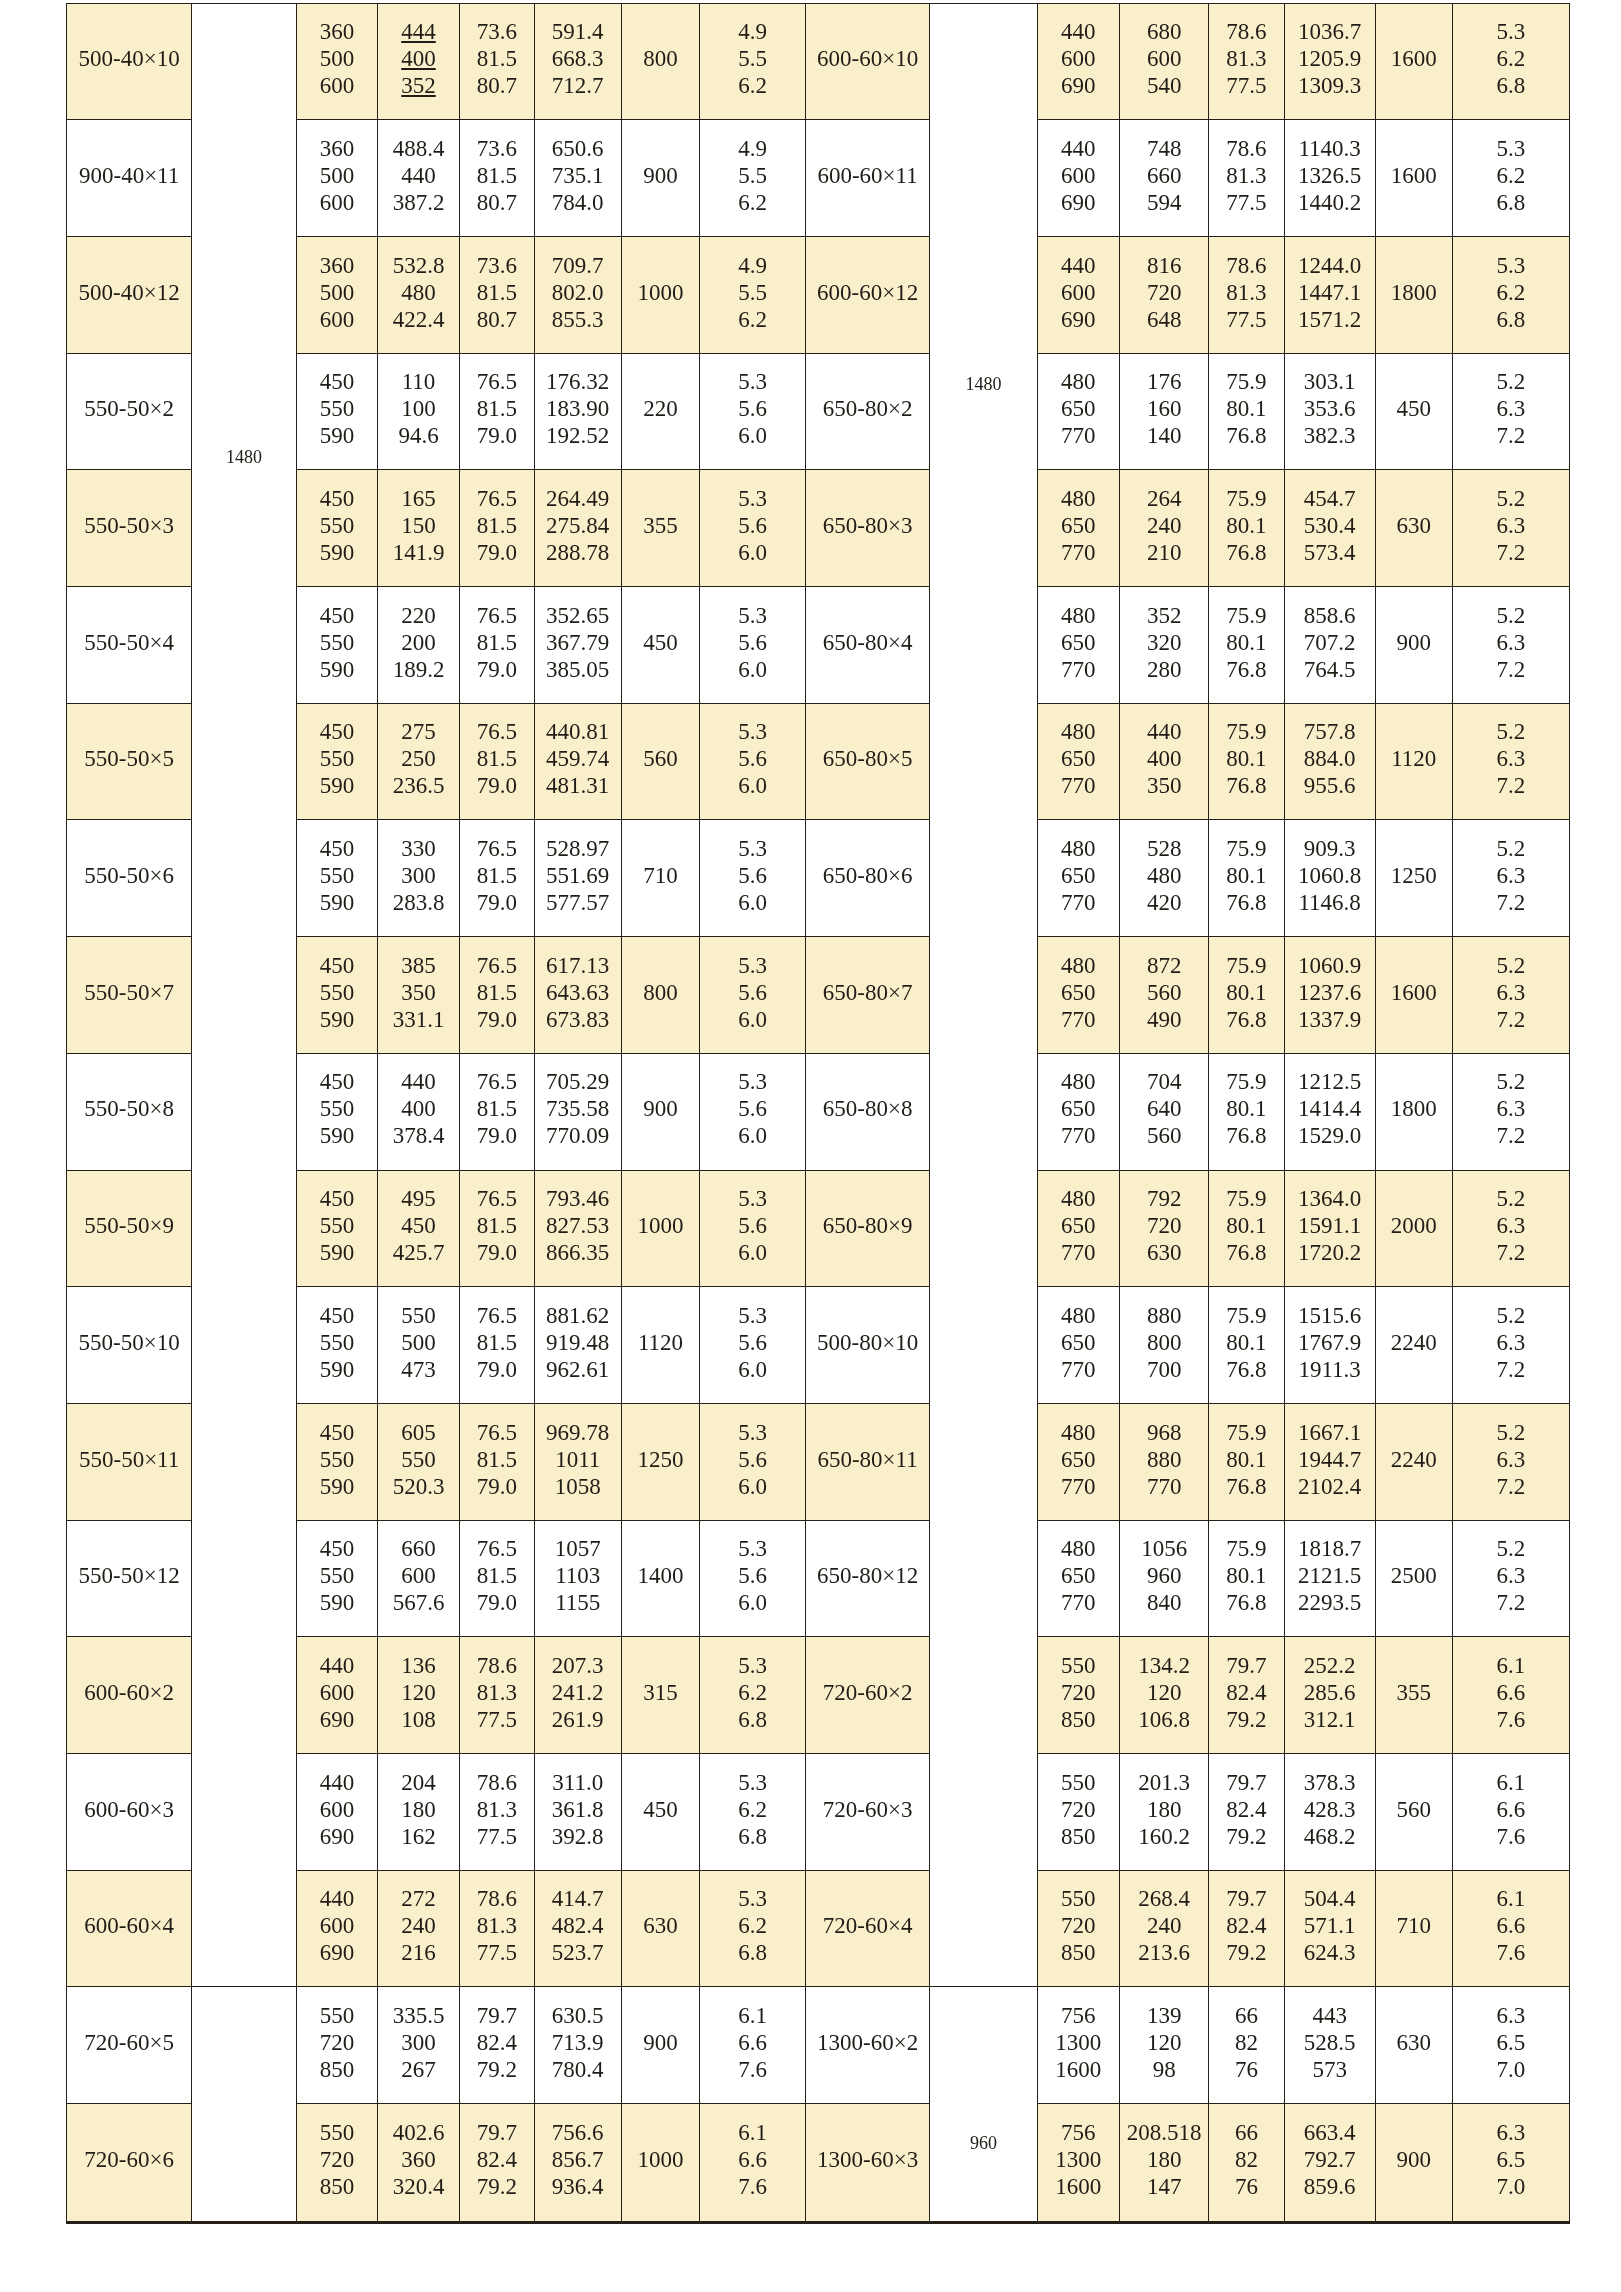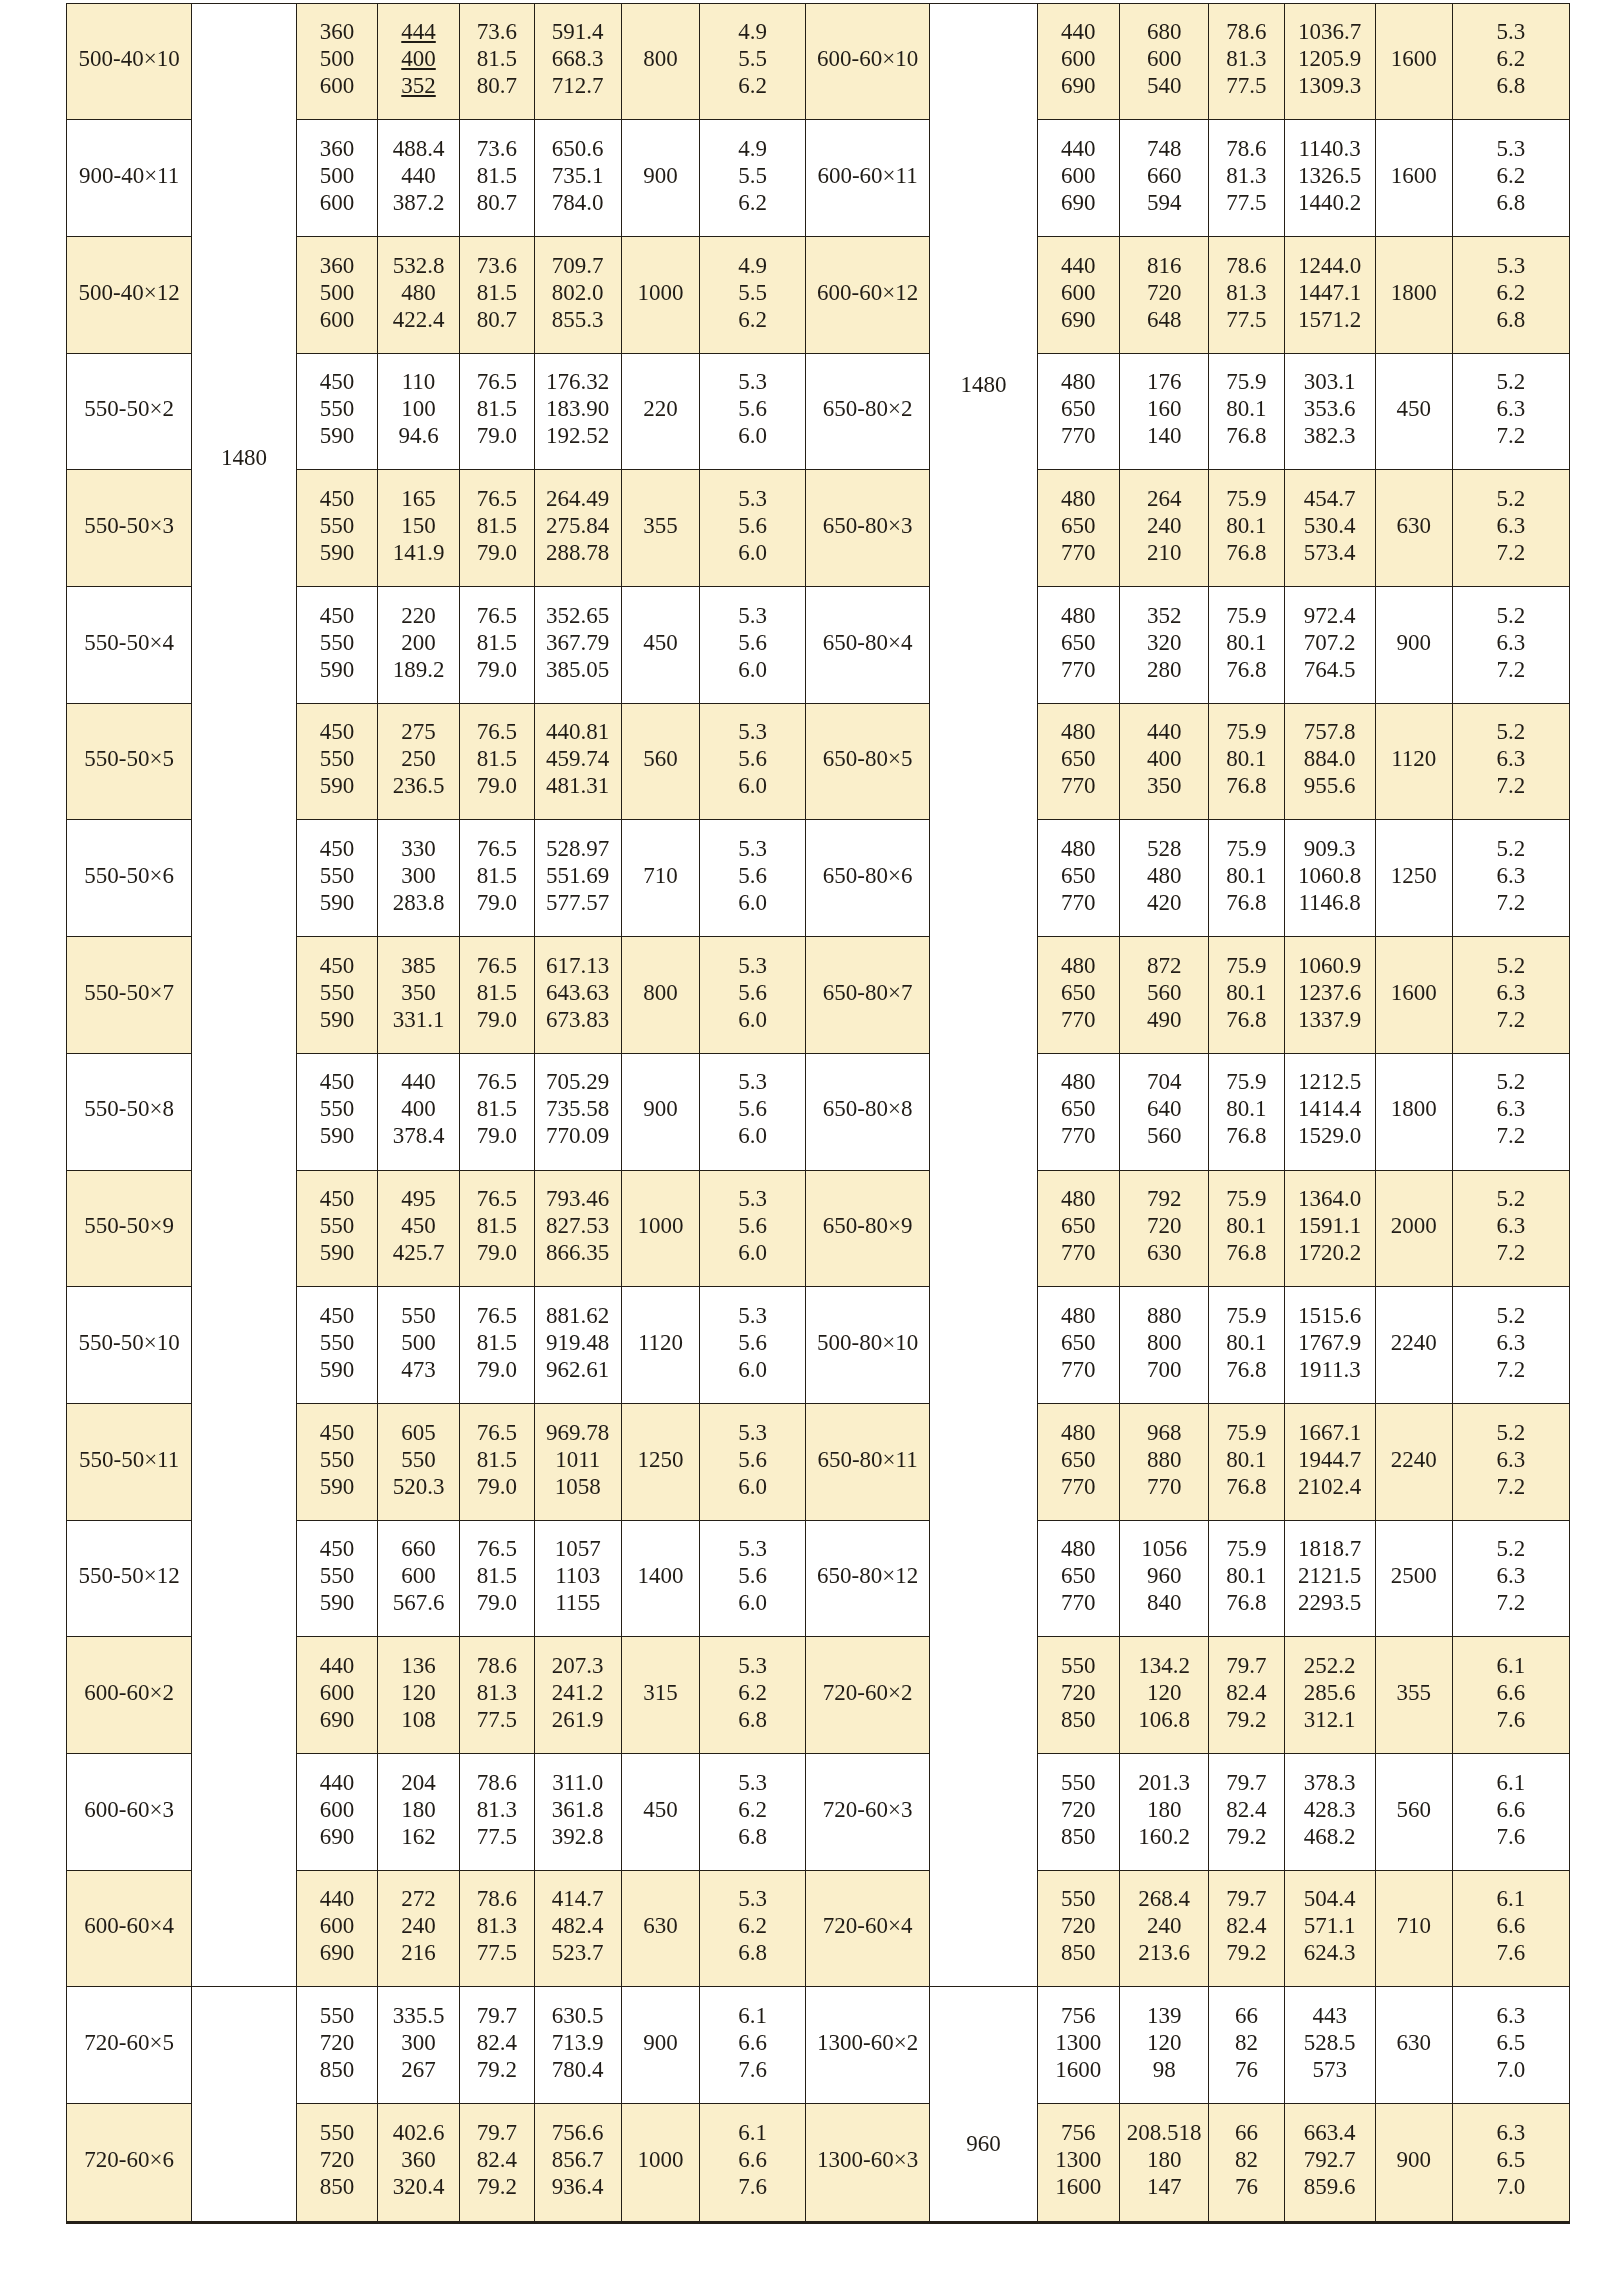--- a/index.html
+++ b/index.html
@@ -48,21 +48,21 @@
     position:relative;
     border-right:1.8px solid var(--line);
     border-bottom:1.8px solid var(--line);
     background:#ffffff;
   }
   .speed-cell.last-row{border-bottom:none;}
   .speed-label{
     position:absolute;
     left:0; width:100%;
     text-align:center;
-    font-size:23px;
+    font-size:18px;
     line-height:27px;
   }
   .sl-a{top:440px;}
   .sl-b{top:90px;}
   .sl-c{top:367px;}
   .sl-d{top:143px;}
 </style>
 </head>
 <body>
 
@@ -257,21 +257,21 @@
     <div class="cell" style="grid-area: 6 / 9;">650-80×4</div>
     <div class="cell" style="grid-area: 6 / 11;">480
 650
 770</div>
     <div class="cell" style="grid-area: 6 / 12;">352
 320
 280</div>
     <div class="cell" style="grid-area: 6 / 13;">75.9
 80.1
 76.8</div>
-    <div class="cell" style="grid-area: 6 / 14;">972.4
+    <div class="cell" style="grid-area: 6 / 14;">858.6
 707.2
 764.5</div>
     <div class="cell" style="grid-area: 6 / 15;">900</div>
     <div class="cell last-col" style="grid-area: 6 / 16;">5.2
 6.3
 7.2</div>
     <div class="cell stripe" style="grid-area: 7 / 1; text-align: right;">550-50×5</div>
     <div class="cell stripe" style="grid-area: 7 / 3;">450
 550
 590</div>

